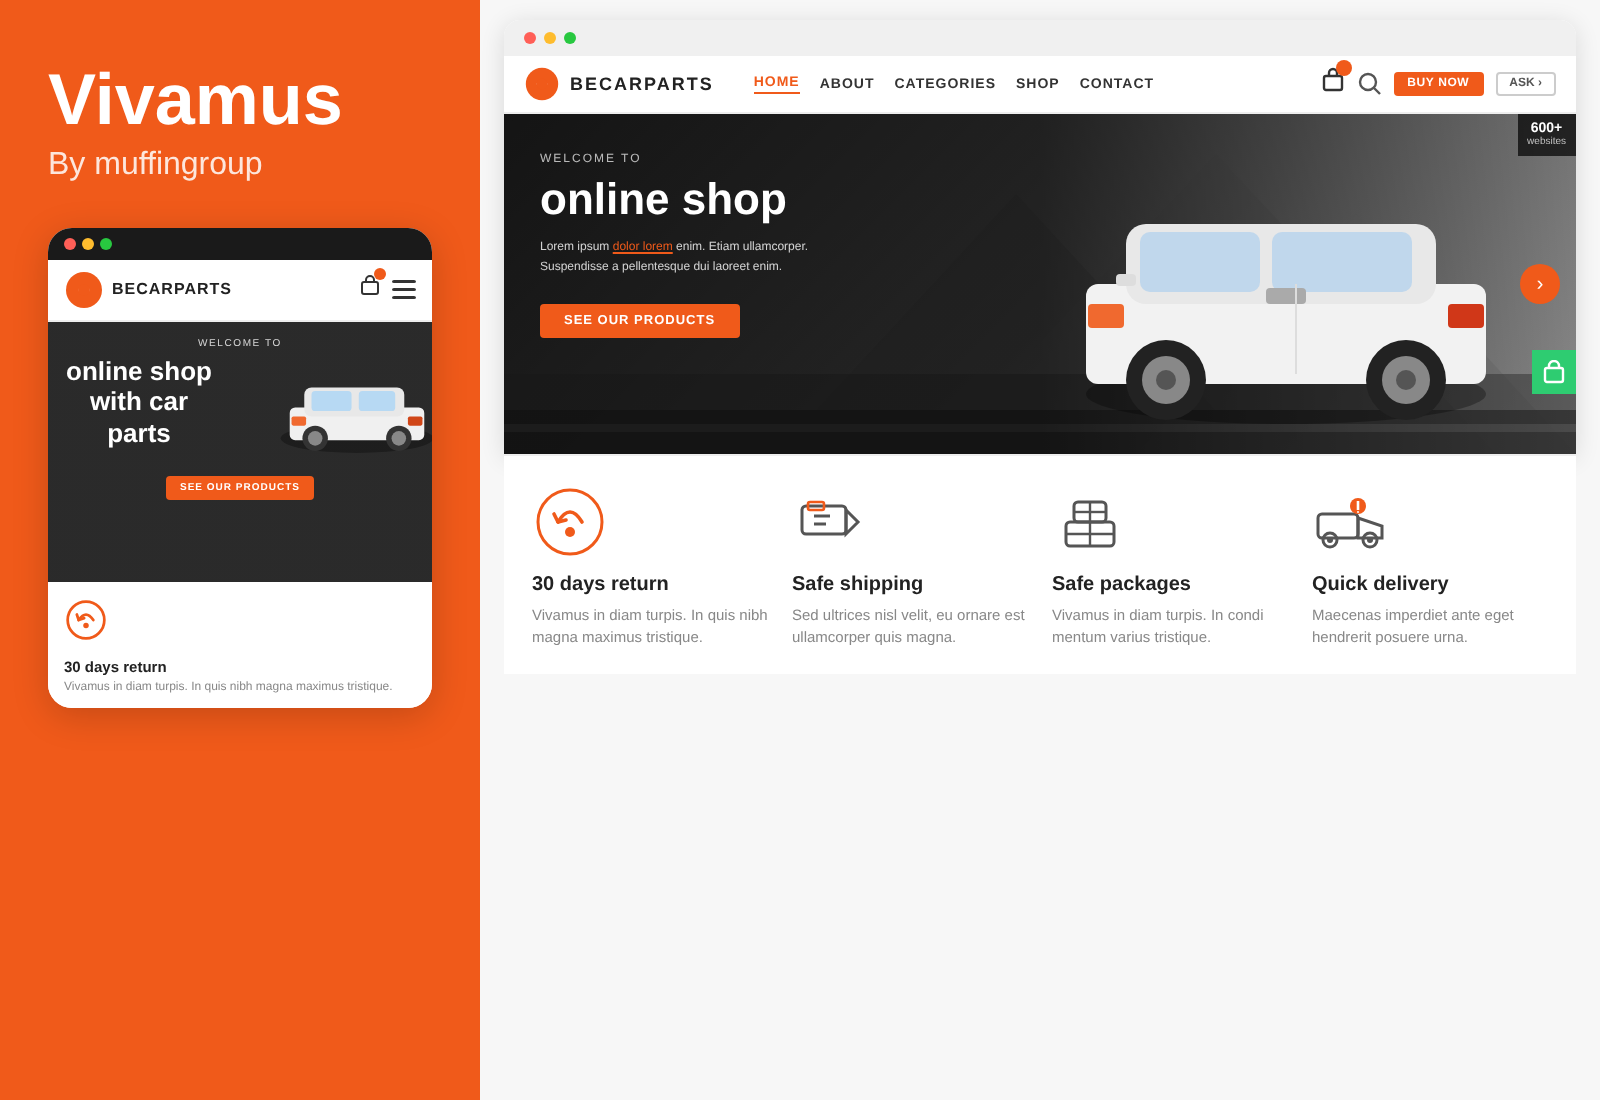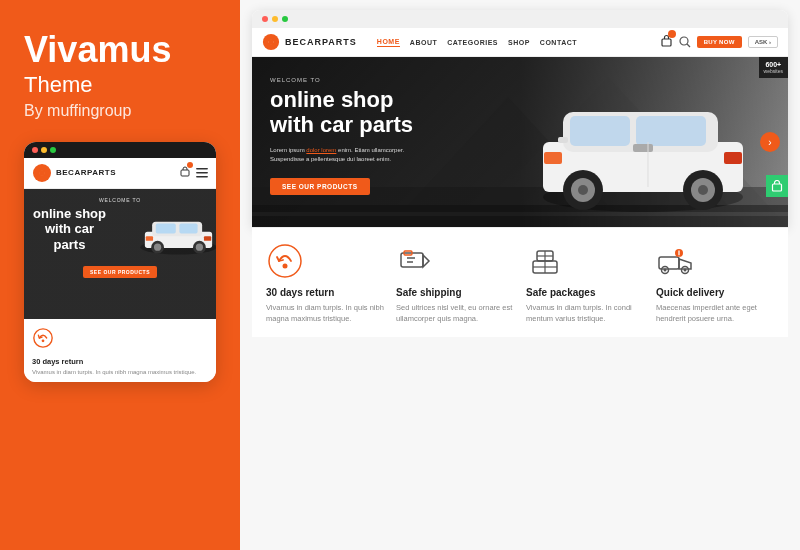--- a/index.html
+++ b/index.html
@@ -442,21 +442,20 @@
       font-size: 7.5px;
       color: #888;
       line-height: 1.5;
     }
   </style>
 </head>
 <body>
 
 <div class="left-panel">
   <div class="brand-title">Vivamus</div>
-  <div class="brand-subtitle">Theme</div>
   <div class="brand-by">By muffingroup</div>
 
   <div class="mobile-mockup">
     <div class="mobile-top-bar">
       <span class="dot dot-red"></span>
       <span class="dot dot-yellow"></span>
       <span class="dot dot-green"></span>
     </div>
     <div class="mobile-nav">
       <div class="mobile-logo-area">
@@ -570,21 +569,20 @@
 
         <rect x="0" y="148" width="560" height="22" fill="#333" opacity="0.8"></rect>
         <rect x="0" y="155" width="560" height="4" fill="#888" opacity="0.3"></rect>
       </svg>
       <div class="desk-hero-overlay"></div>
 
       <div class="desk-hero-content">
         <div class="welcome-to">WELCOME TO</div>
         <div class="hero-title">
           <span>online shop</span><br>
-          <span>with car parts</span>
         </div>
         <div class="hero-desc">
           <span>Lorem ipsum </span><a>dolor lorem</a><span> enim. Etiam ullamcorper.</span><br>
           <span>Suspendisse a pellentesque dui laoreet enim.</span>
         </div>
         <div class="hero-cta">SEE OUR PRODUCTS</div>
       </div>
 
       <div class="desk-car-wrap">
         <svg viewBox="0 0 230 145">

